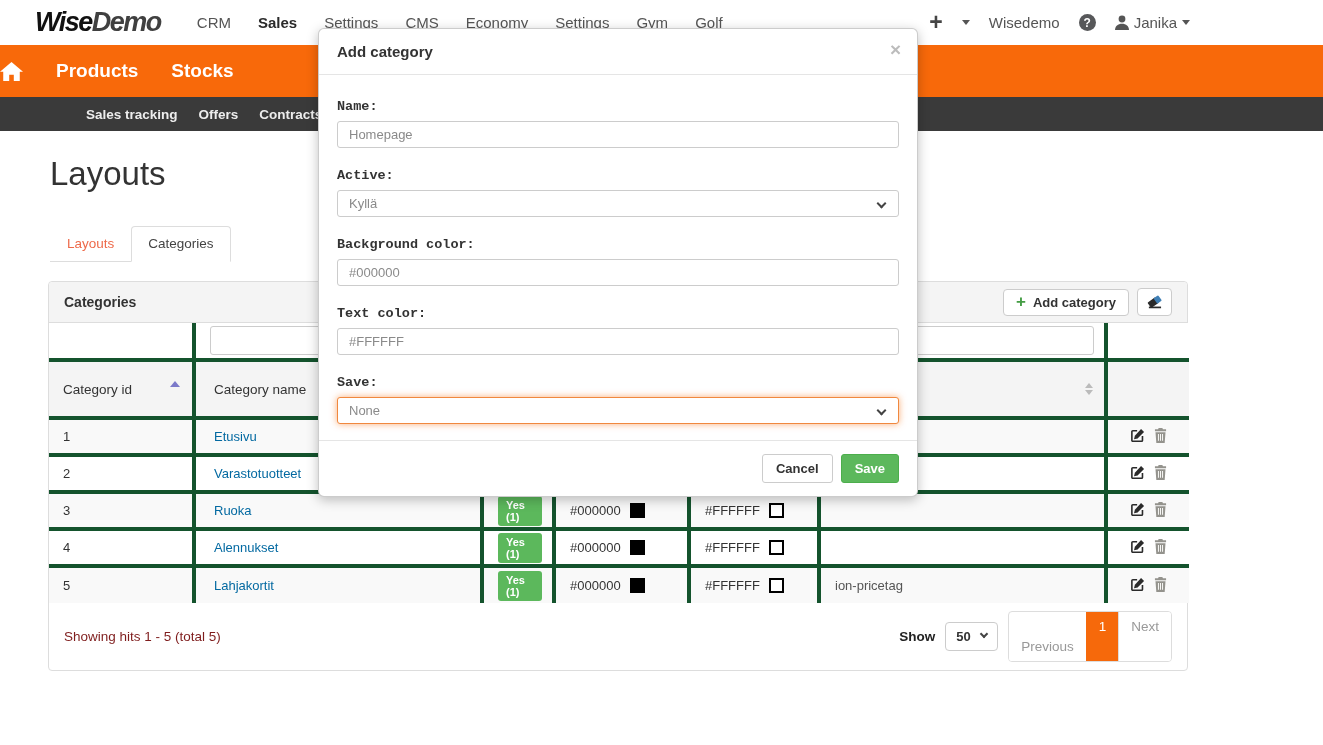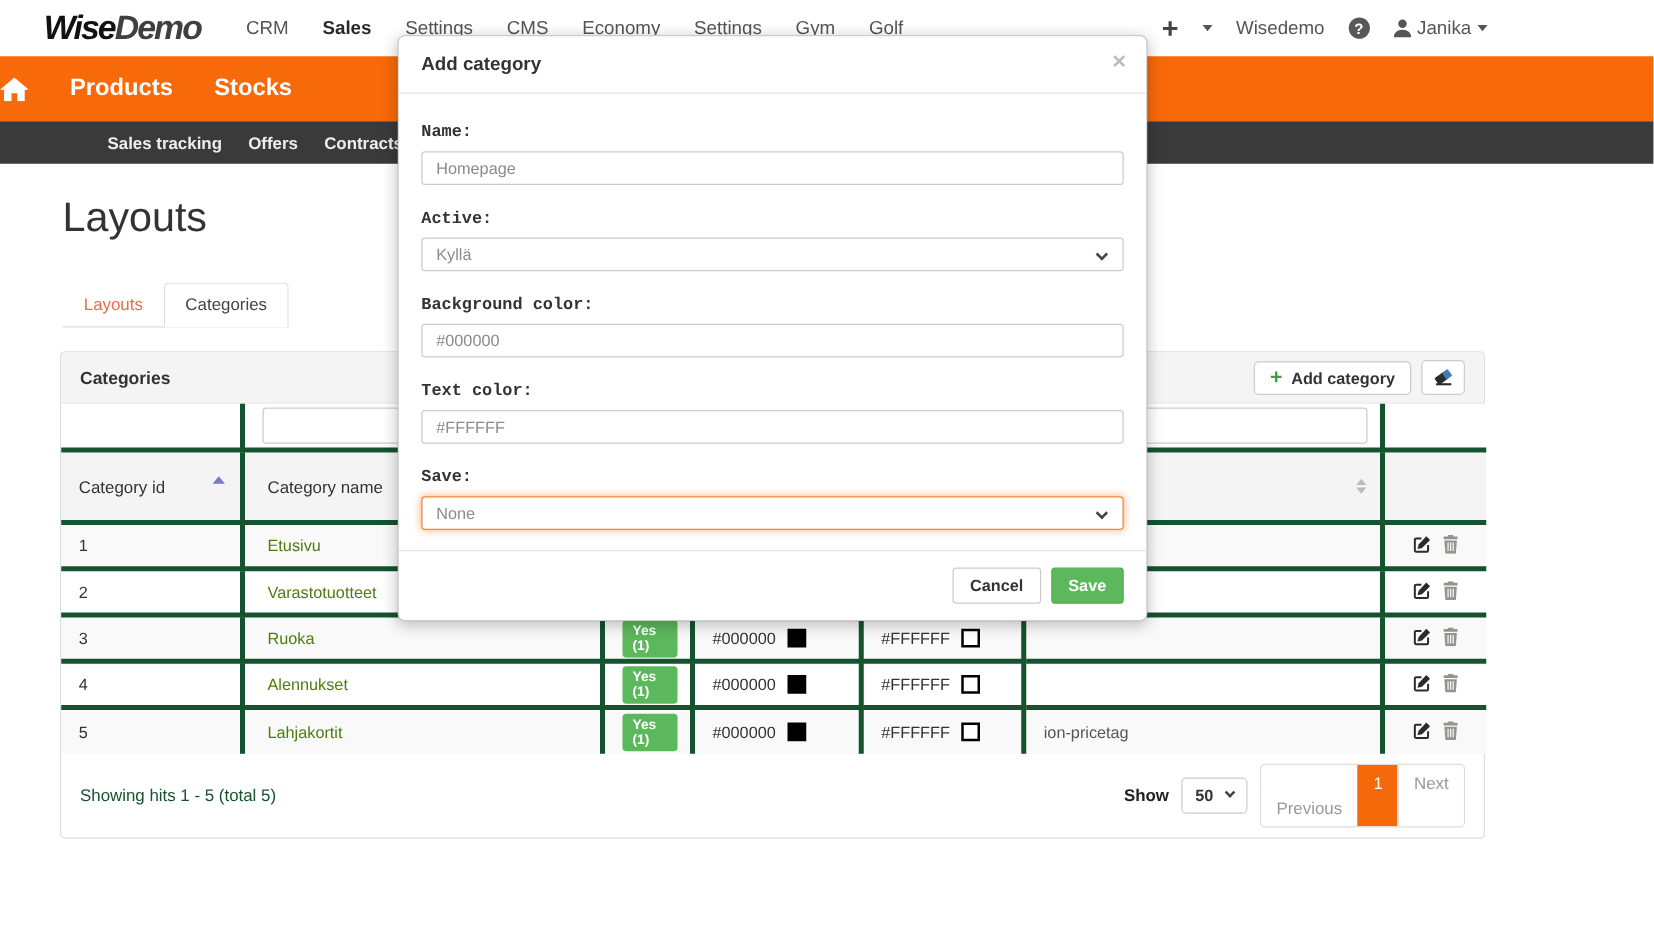--- a/index.html
+++ b/index.html
@@ -54,31 +54,31 @@
   .filter-input { width:100%; height:29px; border:1px solid #ccc; border-radius:3px; background:#fff; font-family:inherit; padding:0 8px; }
   .header-row th { background:#f4f4f4; height:58px; text-align:left; font-weight:400; font-size:13.5px; padding:0 10px 0 14px; position:relative; vertical-align:middle; cursor:pointer; }
   .header-row th.name-h { padding-left:18px; }
   .sort-asc { position:absolute; right:12px; top:19px; width:0; height:0; border-left:5px solid transparent; border-right:5px solid transparent; border-bottom:6px solid #7b79c9; }
   .sort-both { position:absolute; right:11px; top:50%; transform:translateY(-50%); display:flex; flex-direction:column; gap:2px; }
   .sort-up { width:0; height:0; border-left:4px solid transparent; border-right:4px solid transparent; border-bottom:5px solid #bbb; }
   .sort-down { width:0; height:0; border-left:4px solid transparent; border-right:4px solid transparent; border-top:5px solid #bbb; }
   .cats tbody td { height:37px; padding:0 10px 0 14px; background:#fff; vertical-align:middle; }
   .cats tbody tr.stripe td { background:#f9f9f9; }
   .cats tbody td.name-cell { padding-left:18px; }
-  .name-link { color:#4d7c0f; text-decoration:none; cursor:pointer; }
+  .name-link { color:#0369a1; text-decoration:none; cursor:pointer; }
   .badge-yes { display:inline-block; background:#5cb85c; color:#fff; font-size:11px; font-weight:bold; padding:3px 8px; border-radius:3px; }
   .swatch { display:inline-block; width:15px; height:15px; vertical-align:-3px; margin-left:9px; }
   .swatch-black { background:#000; }
   .swatch-white { background:#fff; border:2px solid #000; }
   .icon-name { color:#555; }
   .actions-cell { text-align:center; padding:0 !important; white-space:nowrap; }
   .row-action { display:inline-block; margin:0 3px; cursor:pointer; vertical-align:middle; }
 
   .panel-footer { display:flex; align-items:center; padding:8px 15px; }
-  .showing-text { font-size:13.5px; color:#14532d; }
+  .showing-text { font-size:13.5px; color:#7f1d1d; }
   .footer-right { margin-left:auto; display:flex; align-items:center; gap:10px; }
   .show-label { font-weight:bold; font-size:13.5px; color:#222; }
   .select-wrap { position:relative; display:inline-block; }
   .size-select { appearance:none; -webkit-appearance:none; border:1px solid #ccc; border-radius:4px; background:#fff; font-family:inherit; font-size:13px; font-weight:bold; color:#333; padding:5px 26px 5px 10px; height:29px; cursor:pointer; }
   .chev { position:absolute; pointer-events:none; width:7px; height:7px; border-right:2px solid #444; border-bottom:2px solid #444; transform:rotate(45deg); }
   .chev-size { right:11px; top:9px; width:6px; height:6px; }
   .pagination { display:flex; border:1px solid #ddd; border-radius:4px; overflow:hidden; }
   .page-item { padding:7px 12px; font-size:13.5px; color:#999; background:#fff; border-left:1px solid #ddd; text-decoration:none; cursor:pointer; }
   .page-item:first-child { border-left:none;margin-top:20px; }
   .page-item.current { background:#f6690b; color:#fff; border-color:#f6690b; font-weight:400; }

